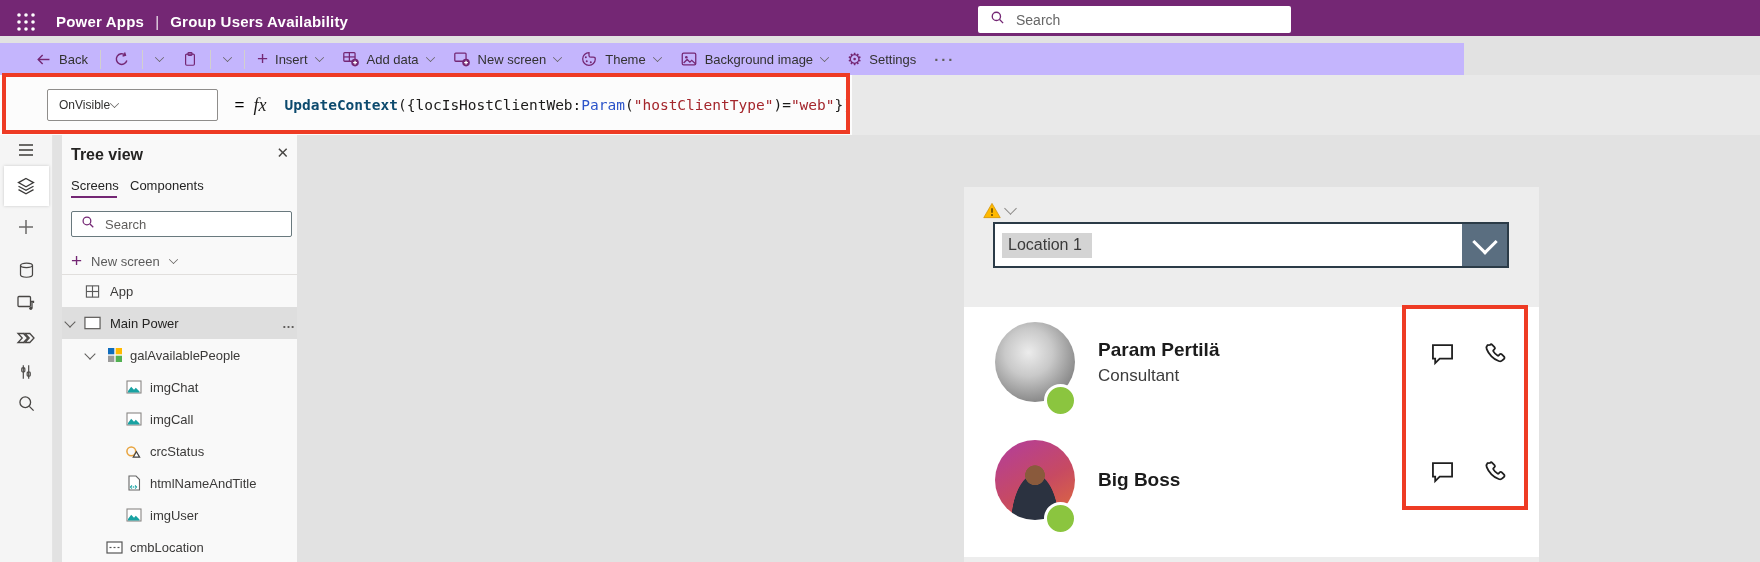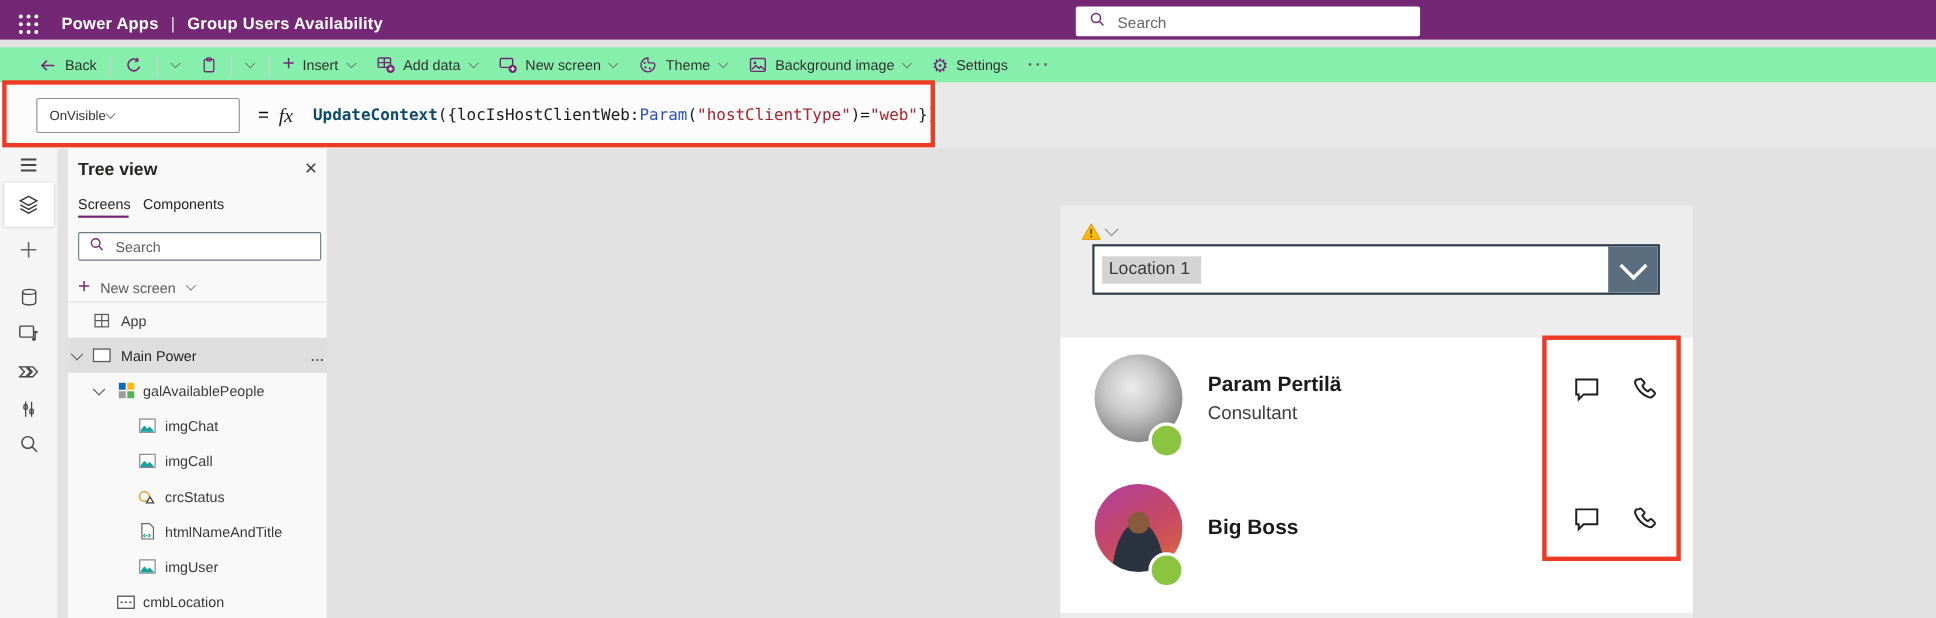--- a/index.html
+++ b/index.html
@@ -7,32 +7,32 @@
          font-family:"Liberation Sans",sans-serif;background:#e2e2e2;}
   
   .top-header{position:absolute;left:0;top:0;width:1760px;height:36px;background:#742774;display:flex;align-items:center;}
   .waffle{position:absolute;left:13px;top:9px;width:25px;height:25px;display:flex;align-items:center;justify-content:center;}
   .brand{position:absolute;left:56px;top:0;height:43px;display:flex;align-items:center;color:#fff;font-size:15px;font-weight:bold;letter-spacing:.2px;}
   .brand .sep{margin:0 11px;font-weight:normal;opacity:.85;}
   .header-search{position:absolute;left:978px;top:6px;width:313px;height:27px;background:#fff;border-radius:2px;display:flex;align-items:center;padding-left:12px;box-sizing:border-box;gap:9px;}
   .header-search input{border:0;outline:0;background:transparent;font-family:"Liberation Sans",sans-serif;font-size:14px;color:#444;width:250px;}
   .header-search input::placeholder{color:#666;}
   
-  .toolbar{position:absolute;left:0;top:43px;width:1760px;height:32px;background:#86efac;display:flex;align-items:center;padding-left:26px;box-sizing:border-box;}
+  .toolbar{position:absolute;left:0;top:43px;width:1464px;height:32px;background:#c4b5fd;display:flex;align-items:center;padding-left:26px;box-sizing:border-box;}
   .tb-item{display:flex;align-items:center;gap:7px;font-size:13px;color:#323130;padding:0 9px;height:100%;cursor:default;white-space:nowrap;}
   .tb-item svg{flex:none;}
   .tb-div{width:1px;height:19px;background:#d2d0ce;margin:0 3px;}
   .chev{width:8px;height:8px;border-right:1.4px solid #605e5c;border-bottom:1.4px solid #605e5c;transform:rotate(45deg) scale(.72);margin-top:-4px;flex:none;}
   .plus-purple{color:#742774;font-size:19px;font-weight:normal;line-height:1;margin-top:-2px;}
   .gear-glyph{color:#742774;font-size:17px;line-height:1;}
   .overflow-dots{color:#605e5c;font-size:15px;font-weight:bold;letter-spacing:2px;}
   
   .formula-strip{position:absolute;left:0;top:75px;width:1760px;height:60px;background:#e9e9e9;}
   .formula-left{position:absolute;left:0;top:0;width:852px;height:60px;background:#fcfcfc;display:flex;align-items:center;}
-  .prop-select{margin-left:33px;width:194px;height:32px;background:#fff;border:1px solid #8f8d8b;border-radius:2px;display:flex;align-items:center;padding:0 11px;box-sizing:border-box;font-size:12px;color:#323130;}
+  .prop-select{margin-left:47px;width:194px;height:32px;background:#fff;border:1px solid #8f8d8b;border-radius:2px;display:flex;align-items:center;padding:0 11px;box-sizing:border-box;font-size:12px;color:#323130;}
   .eq{margin-left:17px;font-size:17px;color:#000;}
   .fx{margin-left:9px;font-family:"Liberation Serif",serif;font-style:italic;font-size:18px;color:#1b1a19;}
   .formula-code{margin-left:18px;font-family:"DejaVu Sans Mono",monospace;font-size:14.5px;white-space:pre;}
   .tk-fn{color:#0c4a6e;font-weight:bold;} .tk-fn2{color:#2b53c9;} .tk-str{color:#a4262c;} .tk-pl{color:#1b1a19;}
   
   .anno{position:absolute;border:4px solid #ee3b24;box-sizing:border-box;z-index:60;pointer-events:none;}
   
   .left-rail{position:absolute;left:0;top:135px;width:53px;height:427px;background:#f5f5f5;border-right:1px solid #e4e4e4;box-sizing:border-box;}
   .rail-selected{position:absolute;left:4px;top:31px;width:45px;height:40px;background:#fff;box-shadow:0 0 3px rgba(0,0,0,.18);}
   .rail-icon{position:absolute;left:13px;width:26px;height:26px;display:flex;align-items:center;justify-content:center;color:#484644;}

